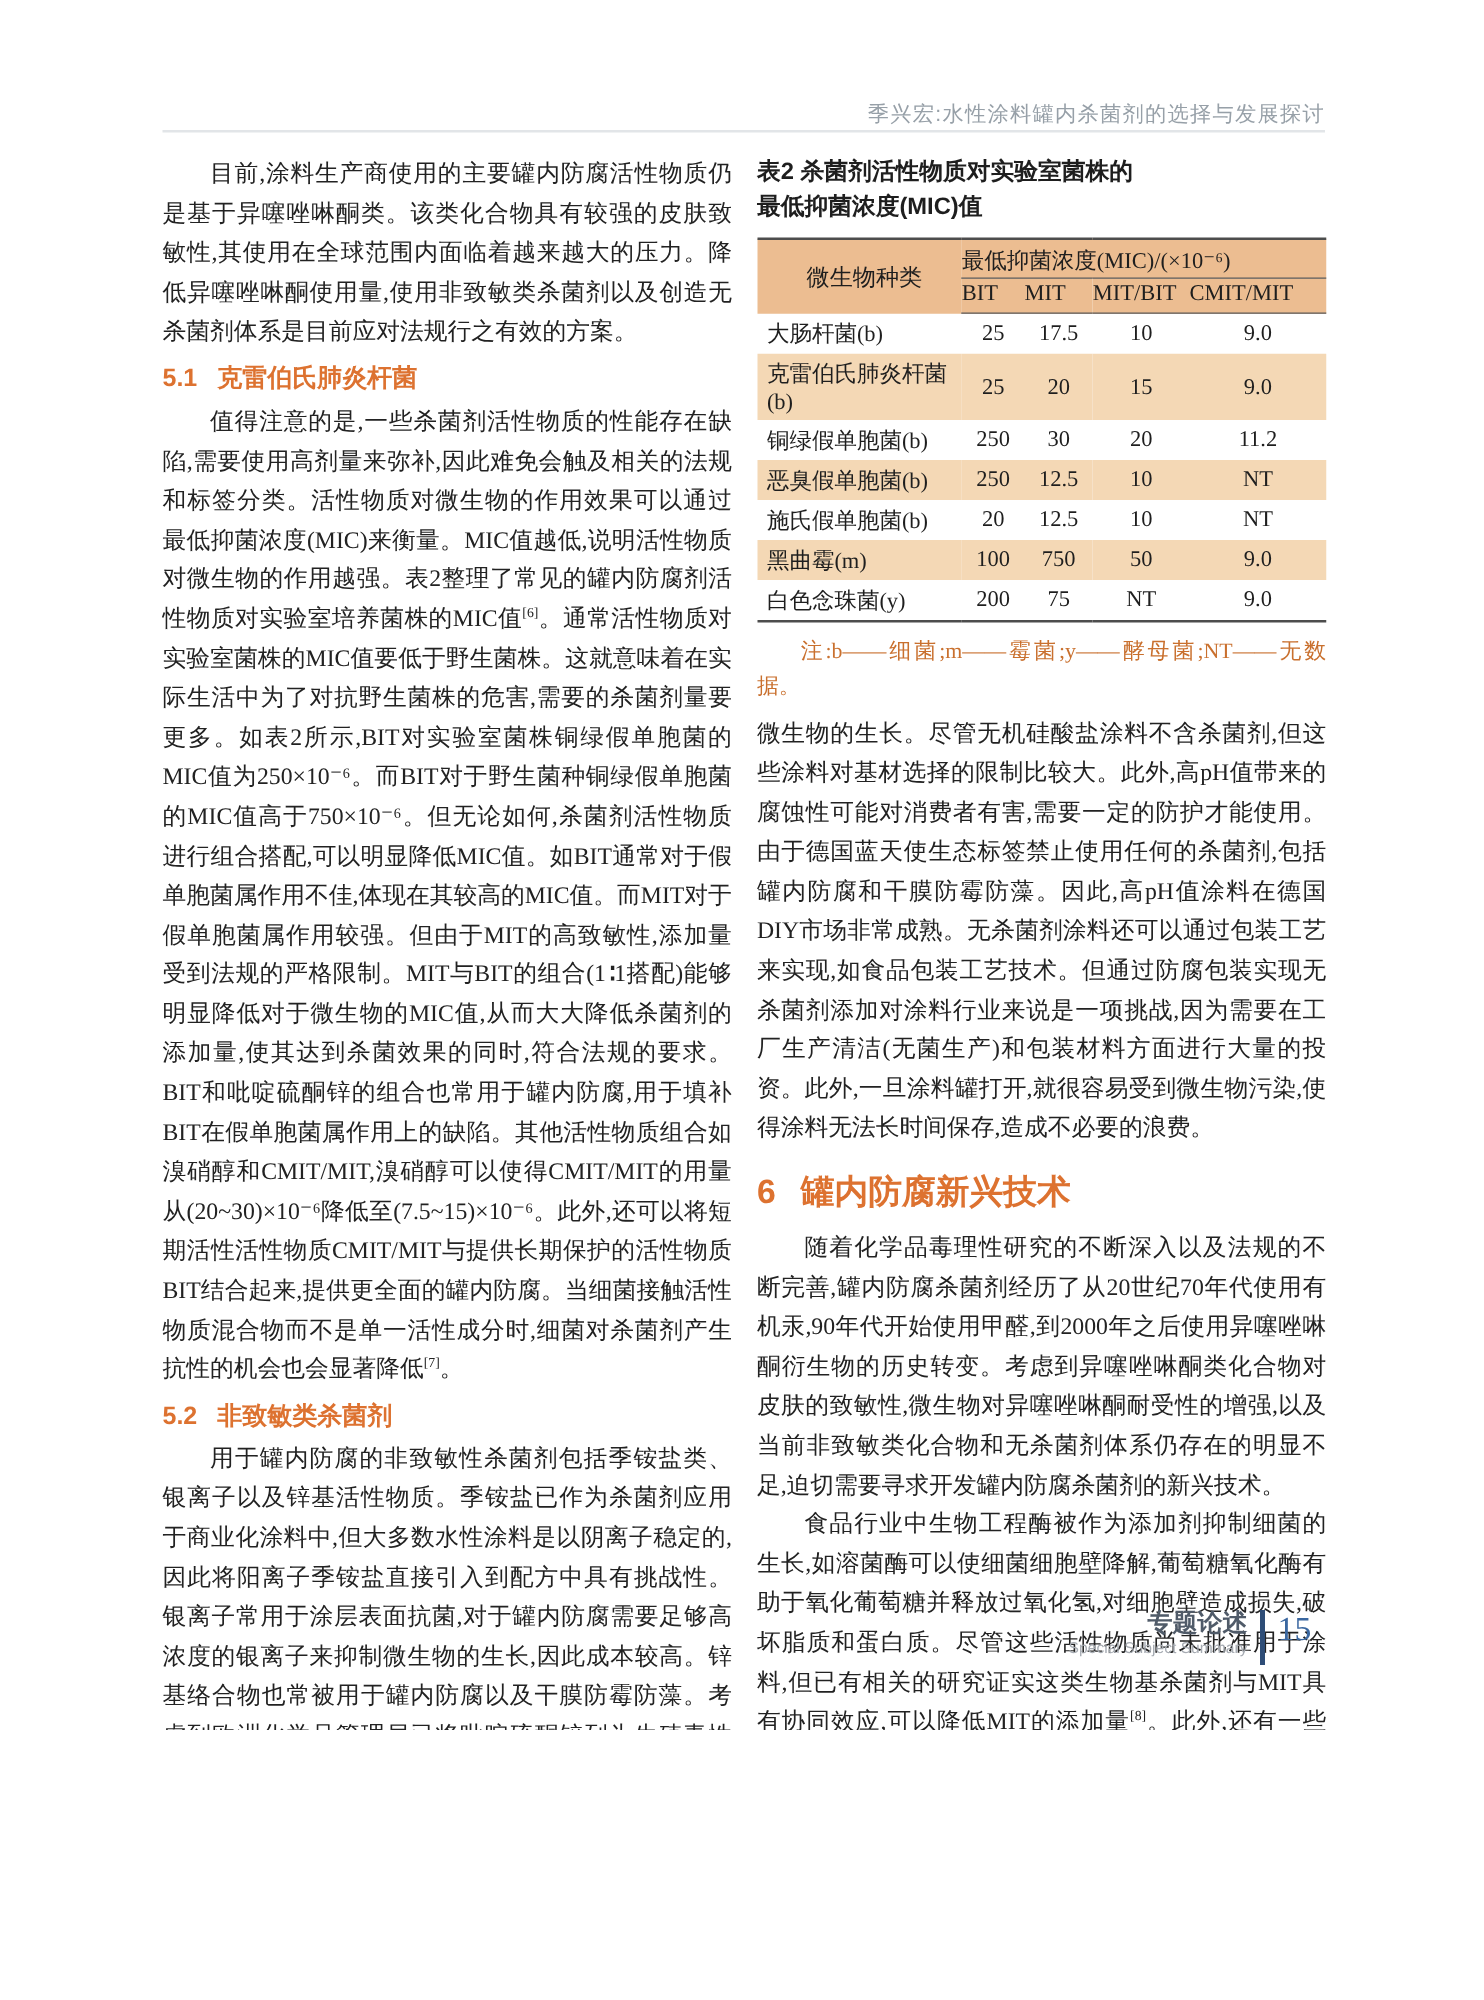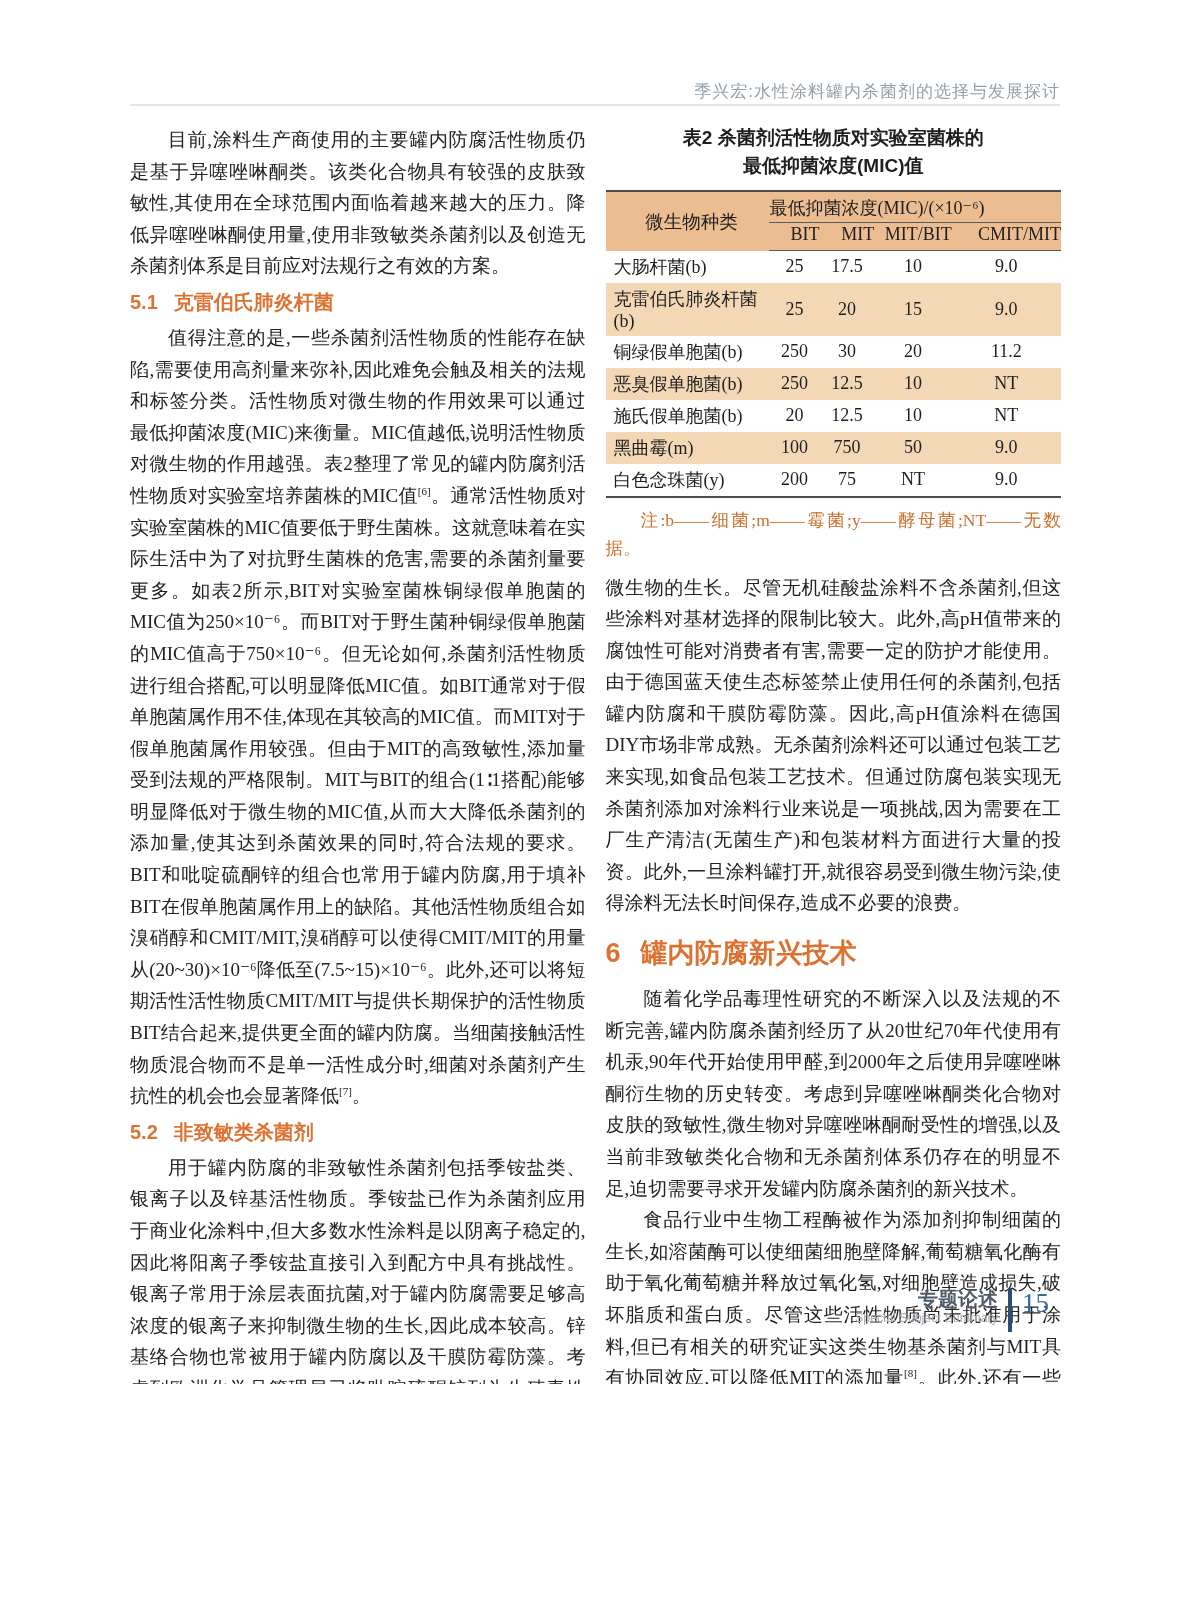--- a/index.html
+++ b/index.html
@@ -64,21 +64,20 @@
     font-family: "Liberation Sans", "DejaVu Sans", sans-serif;
     font-weight: bold;
     font-size: 27px;
     color: var(--accent-orange, #dd7230);
     margin: 16px 0 12px 0;
   }
   .sec-h1 .h-num { margin-right: 20px; }
 
   
   .tbl-caption-cn {
-    text-align: center;
     font-family: "Liberation Sans", "DejaVu Sans", sans-serif;
     font-weight: bold;
     font-size: 19px;
     line-height: 28px;
     color: #1e1e1e;
   }
   .tbl-caption-en {
     text-align: center;
     font-family: "Liberation Serif", "DejaVu Serif", serif;
     font-weight: bold;
@@ -103,21 +102,21 @@
   table.mic .th-species {
     text-align: center;
     padding-left: 8px;
     font-size: 18.5px;
   }
   table.mic .th-span {
     border-bottom: 1px solid #5a5a5a;
     padding: 4px 0 2px 0;
     text-align: left;
   }
-  table.mic .th-col { padding: 1px 0 5px 0; text-align: right; }
+  table.mic .th-col { padding: 1px 0 5px 0; text-align: left; }
   table.mic thead tr:nth-child(2) th { border-bottom: 1.5px solid #5a5a5a; }
   table.mic tbody td { padding: 4px 0; text-align: center; }
   table.mic tbody td.species { text-align: left; padding-left: 8px; }
   table.mic tbody tr.shaded { background: var(--table-row-alt-bg, #f4d8b5); }
 
   .tbl-note {
     margin-top: 8px;
     font-size: 17.5px;
     line-height: 28px;
     text-align: justify;

